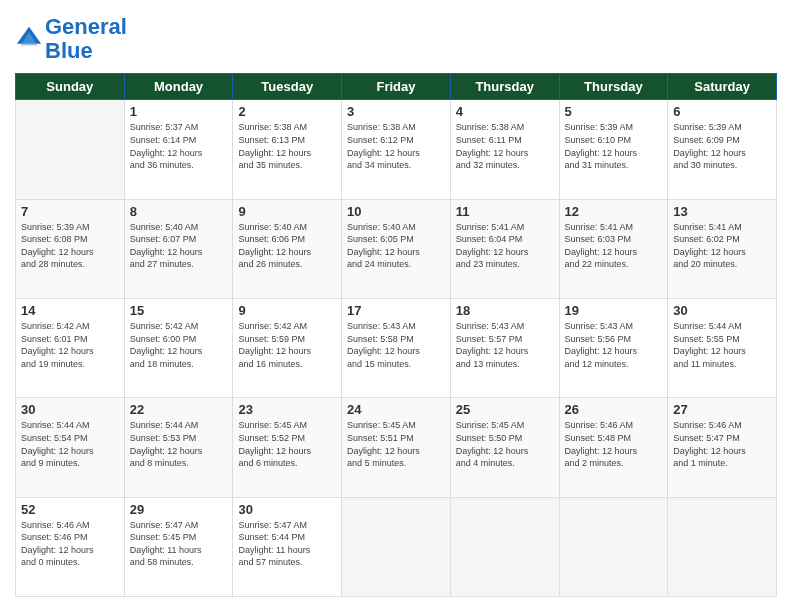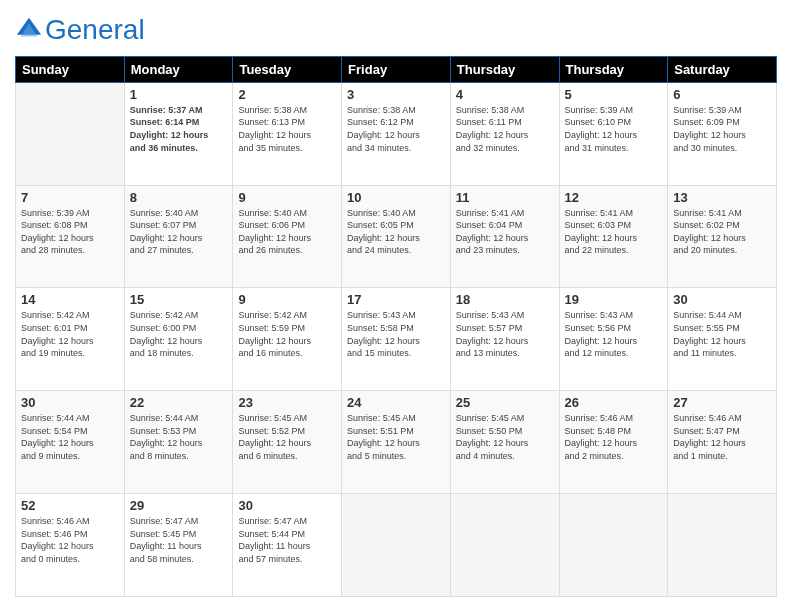--- a/index.html
+++ b/index.html
@@ -21,22 +21,22 @@
       display: flex;
       justify-content: space-between;
       align-items: flex-start;
       margin-bottom: 10px;
     }
     .logo {
       display: flex;
       align-items: center;
     }
     .logo-text {
-      font-size: 28px;
-      font-weight: normal;
+      font-size: 22px;
+      font-weight: bold;
       color: #333;
       line-height: 1.1;
     }
     .logo-text span {
       color: #1a6fc4;
     }
     .logo-icon {
       width: 28px;
       height: 28px;
       margin-right: 2px;
@@ -54,23 +54,23 @@
       color: #555;
     }
     .calendar {
       flex: 1;
       border: 1px solid #ccc;
       border-collapse: collapse;
       width: 100%;
       table-layout: fixed;
     }
     .calendar th {
-      background: #000000;
+      background: #14532d;
       color: #fff;
-      text-align: left;
+      text-align: center;
       padding: 5px 6px;
       font-size: 13px;
       border: 1px solid #1560a8;
     }
     .calendar td {
       vertical-align: top;
       padding: 4px 5px;
       border: 1px solid #ddd;
       font-size: 9.5px;
       color: #333;
@@ -102,20 +102,23 @@
 <div class="page">
   <div class="header">
     <div class="logo">
       <svg class="logo-icon" viewBox="0 0 30 30">
         <polygon points="15,2 28,20 2,20" fill="#1a6fc4"></polygon>
         <polygon points="15,8 24,22 6,22" fill="#5ba3e0" opacity="0.6"></polygon>
       </svg>
       <div>
         <div class="logo-text">
           <span>General</span>
+        </div>
+        <div class="logo-text">
+          <span>Blue</span>
         </div>
       </div>
     </div>
     <div class="title-block">
       <div class="month-title"></div>
       <div class="location"></div>
     </div>
   </div>
 
   <table class="calendar">
@@ -128,21 +131,21 @@
           <th>Thursday</th>
           <th>Thursday</th>
           <th>Saturday</th>
         </tr>
     </thead>
     <tbody id="calendar-body">
     <tr>
           <td class="empty-cell"></td>
           <td>
             <span class="day-num">1</span>
-            <div class="cell-info" style="white-space: pre-line; font-weight: bold;">Sunrise: 5:37 AM
+            <div class="cell-info" style="white-space: pre-line;">Sunrise: 5:37 AM
 Sunset: 6:14 PM
 Daylight: 12 hours
 and 36 minutes.</div>
           </td>
           <td>
             <span class="day-num">2</span>
             <div class="cell-info" style="white-space: pre-line;">Sunrise: 5:38 AM
 Sunset: 6:13 PM
 Daylight: 12 hours
 and 35 minutes.</div>

